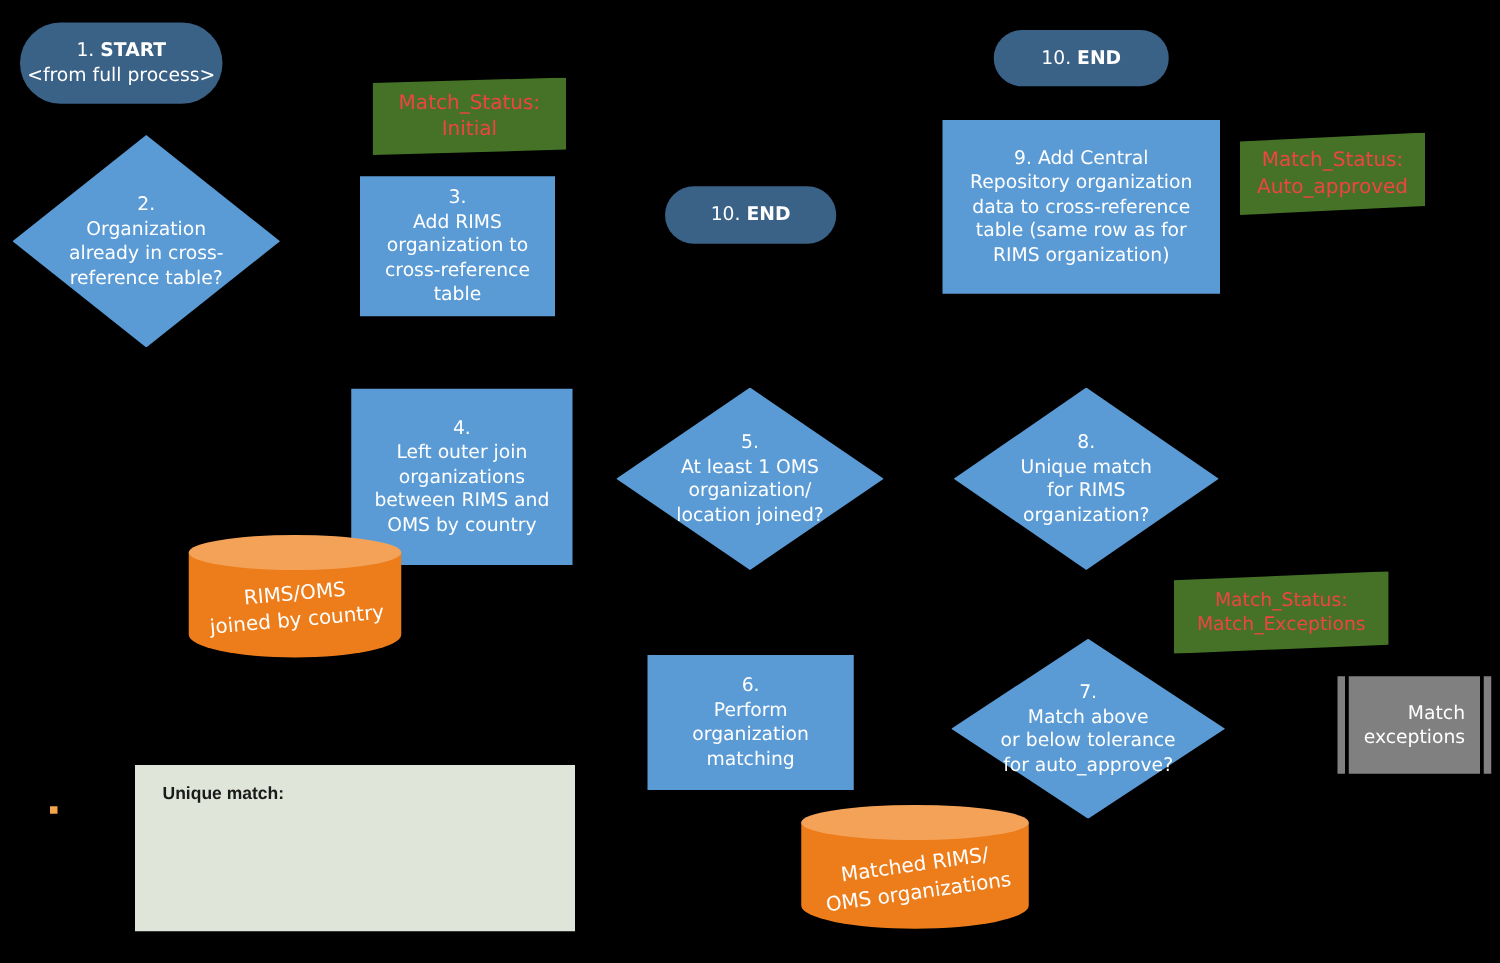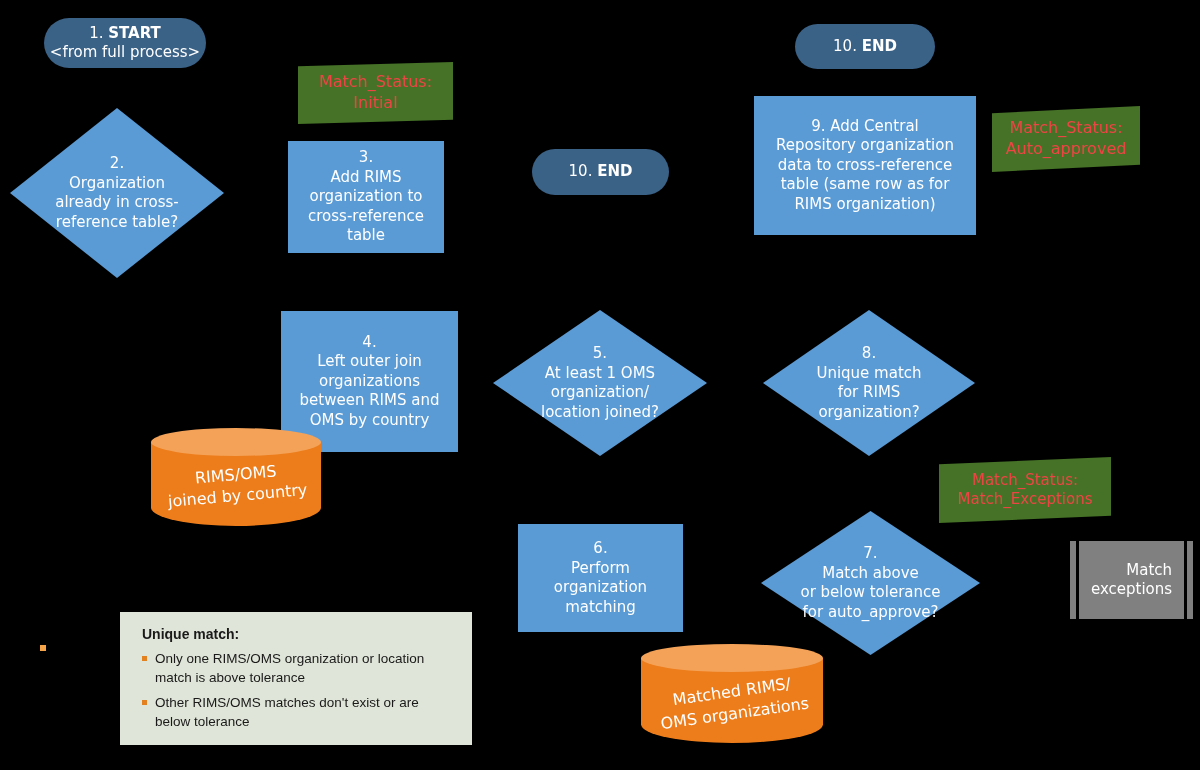--- a/index.html
+++ b/index.html
@@ -167,21 +167,21 @@
     position: absolute;
     width: 6px; height: 6px;
     background: #f5a44a;
   }
 </style>
 </head>
 <body>
 
 <div id="canvas">
 
-  <div class="node pill" style="left:44px; top:18px; width:162px; height:50px;">
+  <div class="node pill" style="left:16px; top:18px; width:162px; height:65px;">
     <div class="l1"><span>1.</span> <b>START</b></div>
     <div class="l2">&lt;from full process&gt;</div>
   </div>
 
   <div class="diamond-wrap" style="left:10px; top:108px; width:214px; height:170px;">
     <div class="diamond-shape"></div>
     <div class="diamond-text mlt">2.<br>Organization<br>already in cross-<br>reference table?</div>
   </div>
 
   <div class="tag-wrap" style="left:298px; top:62px; width:155px; height:62px;">
@@ -250,23 +250,19 @@
     <div class="stack-main" style="left:9px; right:9px;"></div>
     <div class="stack-text mlt">Match<br>exceptions</div>
   </div>
 
   <div class="cyl-wrap" style="left:641px; top:644px; width:182px; height:99px;">
     <div class="cyl-body" style="top:14px; height:85px;"></div>
     <div class="cyl-top" style="top:0px; height:28px;"></div>
     <div class="cyl-text mlt" style="transform: rotate(-8deg); padding-top:18px;">Matched RIMS/<br>OMS organizations</div>
   </div>
 
-  <div class="note" style="left:120px; top:612px; width:352px; height:133px;">
+  <div class="note" style="left:108px; top:612px; width:352px; height:133px;">
     <div class="note-title">Unique match:</div>
-    <ul class="note-list">
-      <li>Only one RIMS/OMS organization or location match is above tolerance</li>
-      <li>Other RIMS/OMS matches don't exist or are below tolerance</li>
-    </ul>
   </div>
 
   <div class="marker-sq" style="left:40px; top:645px;"></div>
 
 </div>
 
 </body></html>

